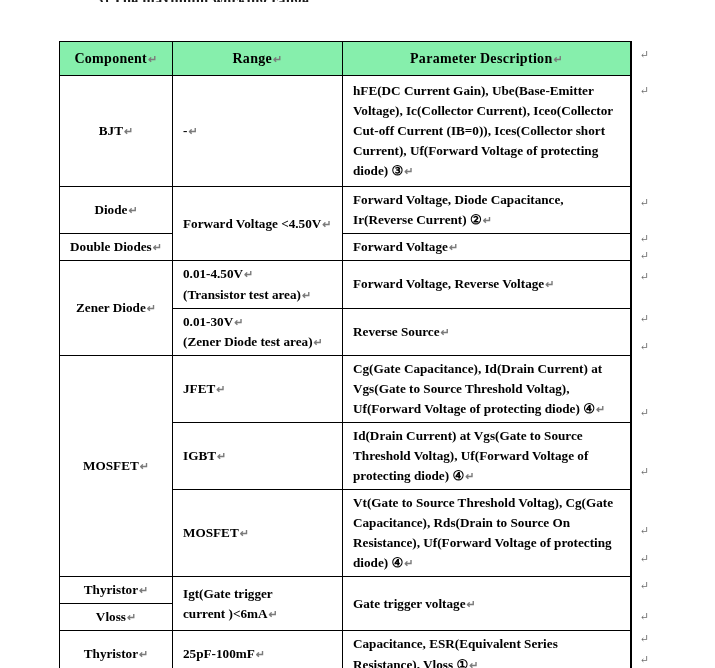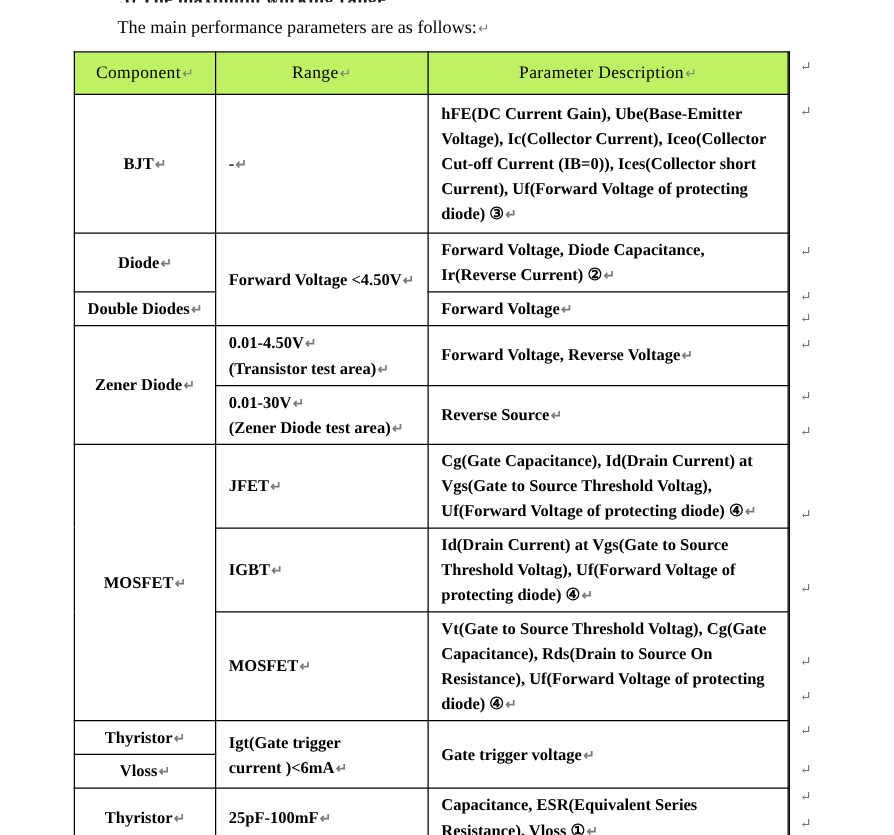--- a/index.html
+++ b/index.html
@@ -59,23 +59,23 @@
   table.params td, table.params th {
     border: 1px solid #000000;
     padding: 3px 10px;
     font-size: 13.2px;
     line-height: 1.52;
     vertical-align: middle;
     font-weight: bold;
     word-wrap: break-word;
   }
   table.params thead th {
-    background: #bef264;
+    background: #86efac;
     text-align: center;
-    font-weight: normal;
+    font-weight: bold;
     font-size: 14px;
     padding: 6px 4px;
     letter-spacing: .3px;
   }
   .col-comp { width: 104px; text-align: center; }
   .col-range { width: 161px; text-align: left; }
   .col-desc { text-align: left; margin-left: 28px; }
   td.center { text-align: center; }
   td.tall { height: 104px; }
   
@@ -102,23 +102,20 @@
 </style>
 </head>
 <body>
 
 <div class="page">
 
   <div class="cut-heading">
     <span>3) The maximum working range</span>
   </div>
 
-  <div class="intro">
-    <span>The main performance parameters are as follows:</span><span class="pilcrow">↵</span>
-  </div>
 
   <table class="params">
     <thead>
       <tr>
         <th class="col-comp"><span>Component</span><span class="pilcrow">↵</span></th>
         <th class="col-range" style="text-align:center"><span>Range</span><span class="pilcrow">↵</span></th>
         <th class="col-desc" style="text-align:center"><span>Parameter Description</span><span class="pilcrow">↵</span></th>
       </tr>
     </thead>
     <tbody>

